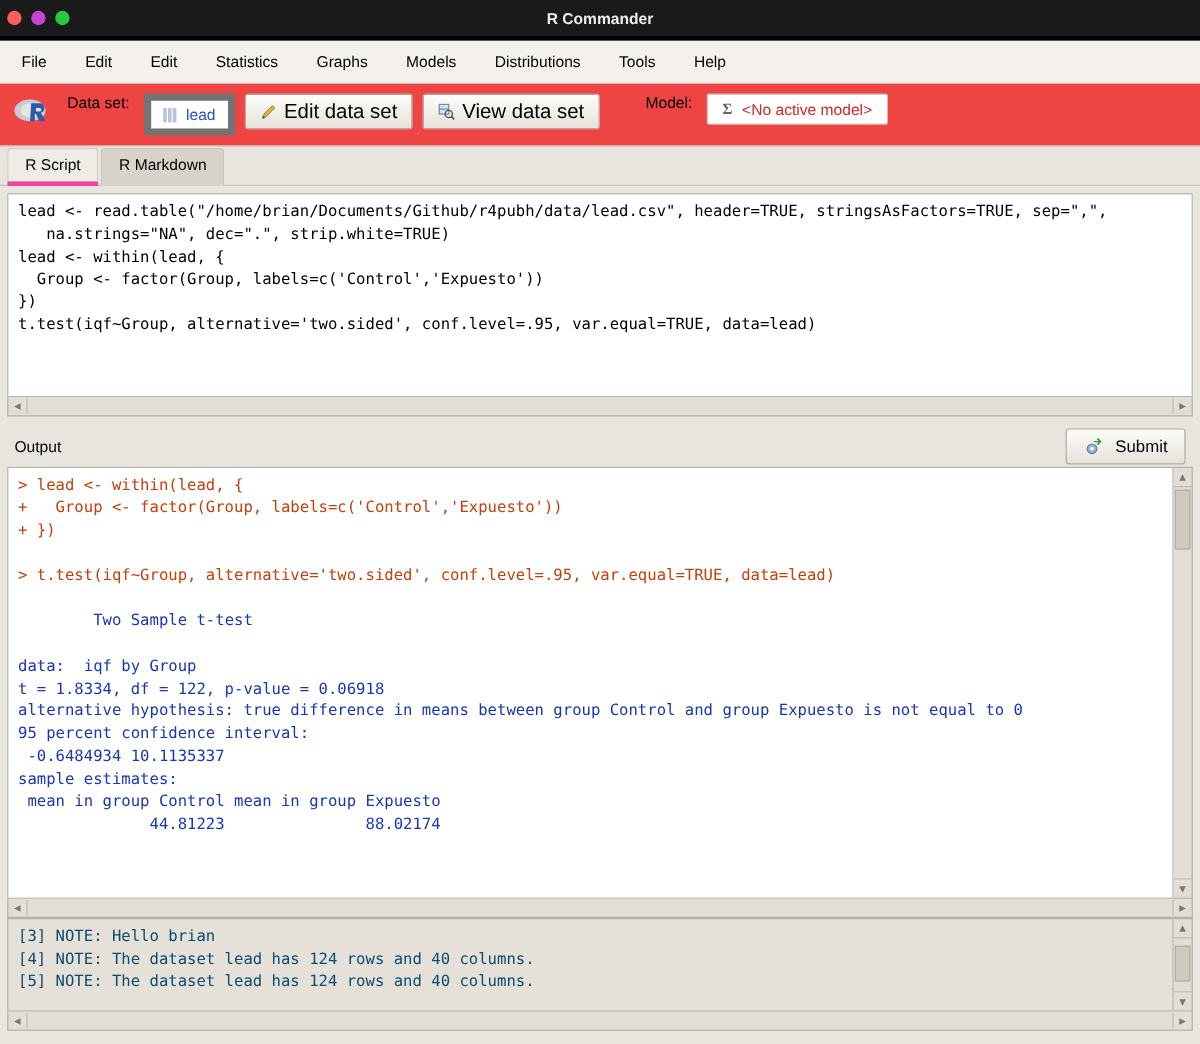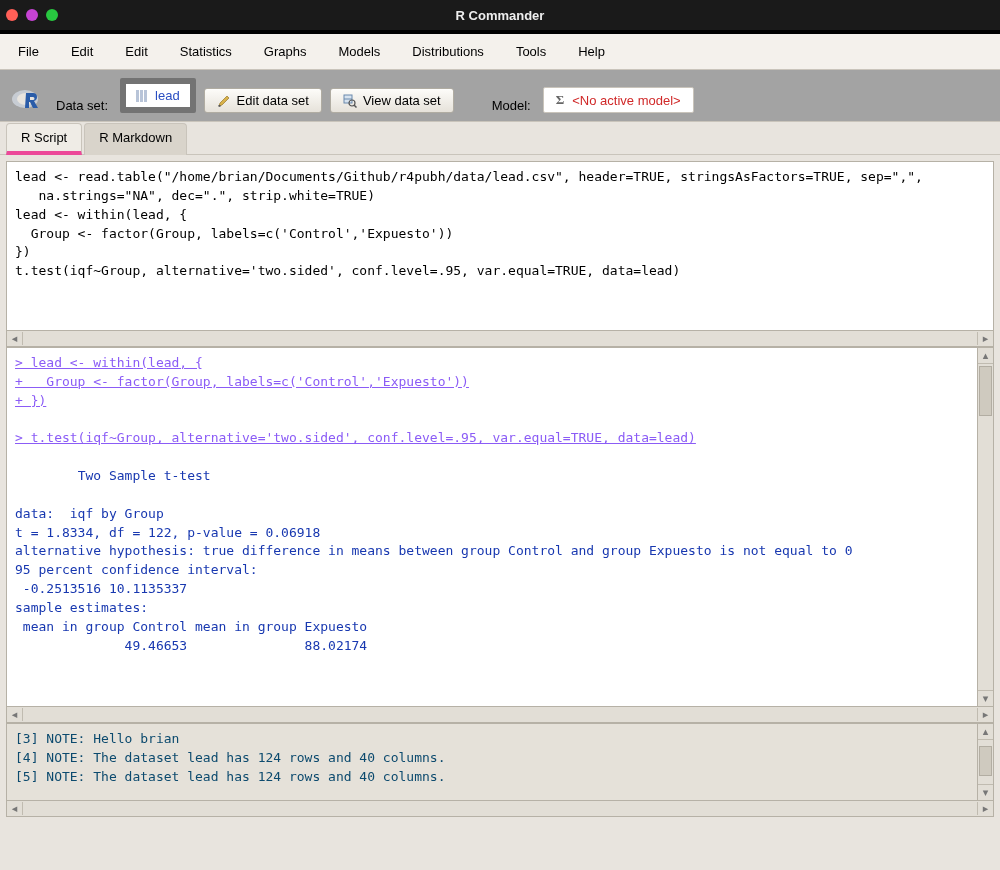--- a/index.html
+++ b/index.html
@@ -41,38 +41,38 @@
     border-bottom: 1px solid #c9c4bb;
     padding: 6px 8px;
     display: flex;
     gap: 12px;
   }
   .menubar span {
     padding: 4px 10px;
     cursor: default;
   }
   .toolbar {
-    background: #a3a3a3;
+    background: #ef4444;
     border-bottom: 1px solid #c9c4bb;
     padding: 8px 10px;
     display: flex;
-    align-items: flex-end;
+    align-items: flex-start;
     gap: 8px;
   }
   .rlogo {
     width: 34px; height: 28px;
     display: flex; align-items: center; justify-content: center;
   }
   .toolbar-label { font-size: 13px; padding: 0 4px; }
   .btn {
     background: linear-gradient(#fdfcf9, #e6e2da);
     border: 1px solid #b0aca2;
     border-radius: 3px;
     padding: 4px 12px;
-    font-size: 13px;
+    font-size: 17px;
     display: inline-flex;
     align-items: center;
     gap: 6px;
     cursor: default;
     box-shadow: 0 1px 0 rgba(255,255,255,0.6) inset;
   }
   .dataset-field {
     background: #fff;
     border: 6px solid #737373;
     border-radius: 2px;
@@ -147,21 +147,21 @@
     align-items: center;
     gap: 8px;
   }
   .hscroll {
     display:flex; align-items:center; background:#e2ded6;
     border:1px solid #b6b1a6; border-top:none; height:16px;
   }
   .hscroll .arrow { width:16px; text-align:center; color:#777; font-size:11px; border-right:1px solid #c0bbb0;}
   .hscroll .arrow.right { border-left:1px solid #c0bbb0; border-right:none; margin-left:auto;}
   .hscroll .track { flex:1; }
-  .c-red { color: #8b5cf6; text-decoration: underline; }
+  .c-red { color: #c2410c; }
   .c-blue { color: #1838b0; }
   .c-nav { color: #0c4a6e; }
   .vscroll-wrap { display:flex; }
   .vscroll { width:16px; background:#e2ded6; border:1px solid #b6b1a6; border-left:none; display:flex; flex-direction:column;}
   .vscroll .arrow { height:16px; display:flex; align-items:center; justify-content:center; color:#777; font-size:11px; border-bottom:1px solid #c0bbb0;}
   .vscroll .arrow.down { border-top:1px solid #c0bbb0; border-bottom:none; margin-top:auto;}
   .vscroll .thumb { background:#cfcabf; border:1px solid #b2ada2; margin:1px; flex:0 0 auto;}
 </style>
 </head>
 <body>
@@ -243,38 +243,49 @@
   Group &lt;- factor(Group, labels=c('Control','Expuesto'))
 })
 t.test(iqf~Group, alternative='two.sided', conf.level=.95, var.equal=TRUE, data=lead)</div>
   </div>
   <div class="hscroll">
     <div class="arrow">◂</div>
     <div class="track"></div>
     <div class="arrow right">▸</div>
   </div>
 
+  <div class="section-header">
+    <span class="section-label">Output</span>
+    <button class="submit-btn">
+      <svg width="18" height="18" viewBox="0 0 18 18">
+        <circle cx="7" cy="11" r="4" fill="#9bb4cc" stroke="#5a7fa3"></circle>
+        <circle cx="7" cy="11" r="1.5" fill="#fff"></circle>
+        <path d="M12 2 l3 3 l-3 3 l-1 -1 l1.5 -1.5 h-4 v-1 h4 l-1.5 -1.5 z" fill="#3a9a3a"></path>
+      </svg>
+      <span>Submit</span>
+    </button>
+  </div>
 
   <div class="vscroll-wrap">
     <div class="output-pane" style="flex:1"><span class="c-red">&gt; lead &lt;- within(lead, {</span>
 <span class="c-red">+   Group &lt;- factor(Group, labels=c('Control','Expuesto'))</span>
 <span class="c-red">+ })</span>
 
 <span class="c-red">&gt; t.test(iqf~Group, alternative='two.sided', conf.level=.95, var.equal=TRUE, data=lead)</span>
 
 <span class="c-blue">	Two Sample t-test</span>
 
 <span class="c-blue">data:  iqf by Group</span>
 <span class="c-blue">t = 1.8334, df = 122, p-value = 0.06918</span>
 <span class="c-blue">alternative hypothesis: true difference in means between group Control and group Expuesto is not equal to 0</span>
 <span class="c-blue">95 percent confidence interval:</span>
-<span class="c-blue"> -0.2513516 10.1135337</span>
+<span class="c-blue"> -0.6484934 10.1135337</span>
 <span class="c-blue">sample estimates:</span>
 <span class="c-blue"> mean in group Control mean in group Expuesto </span>
-<span class="c-blue">              49.46653               88.02174 </span>
+<span class="c-blue">              44.81223               88.02174 </span>
 </div>
     <div class="vscroll">
       <div class="arrow">▴</div>
       <div class="thumb" style="height:50px; margin-top:2px;"></div>
       <div class="arrow down">▾</div>
     </div>
   </div>
   <div class="hscroll">
     <div class="arrow">◂</div>
     <div class="track"></div>

